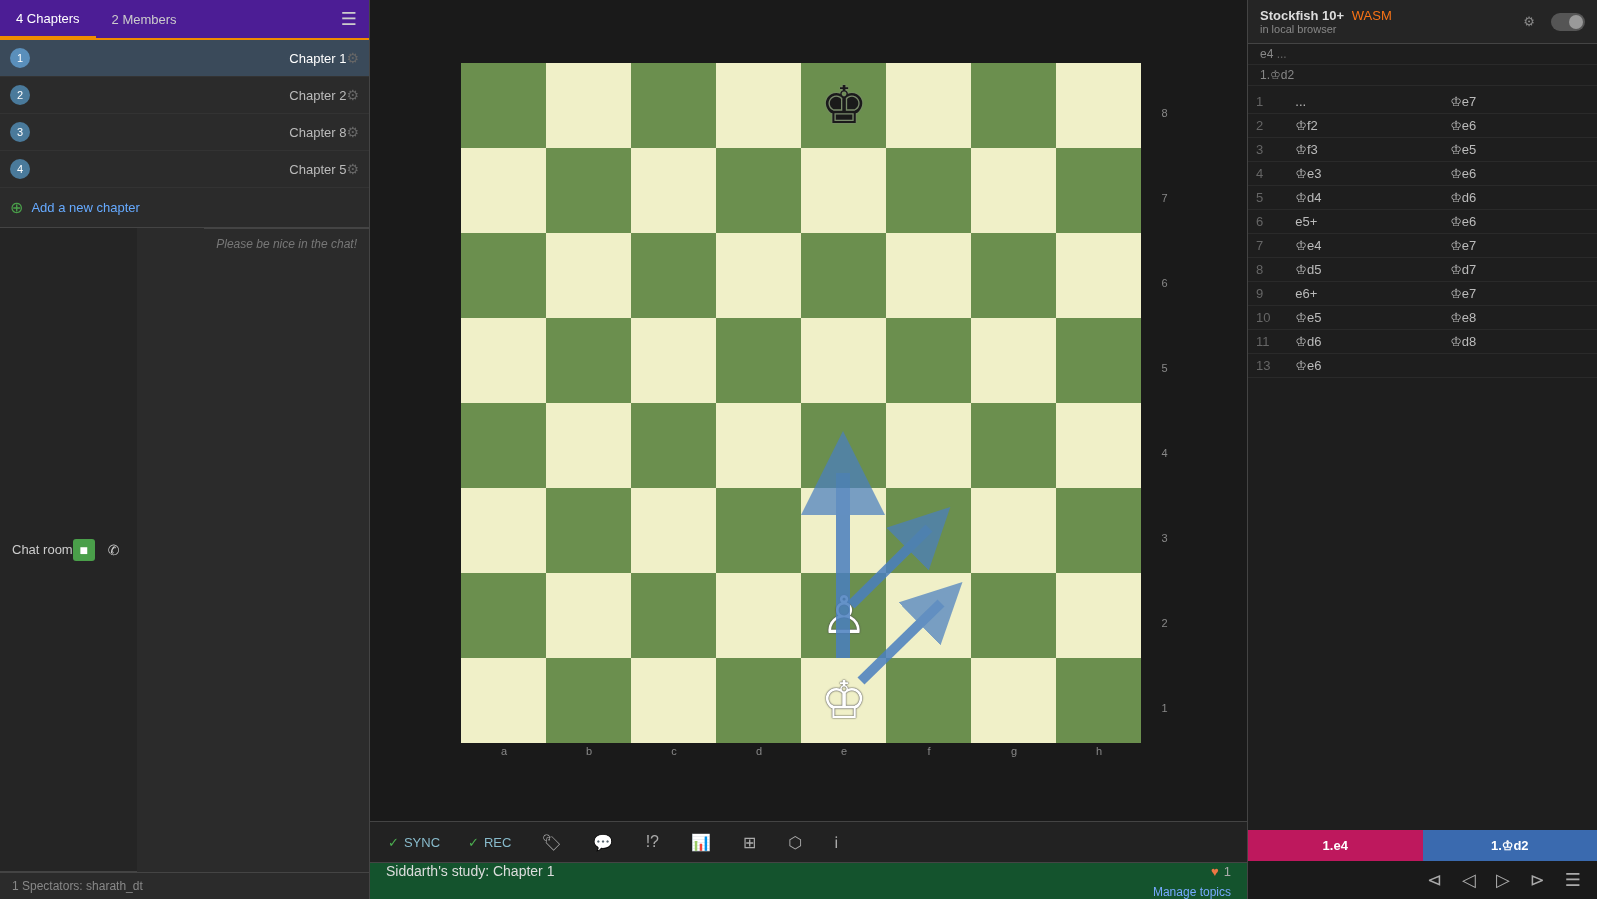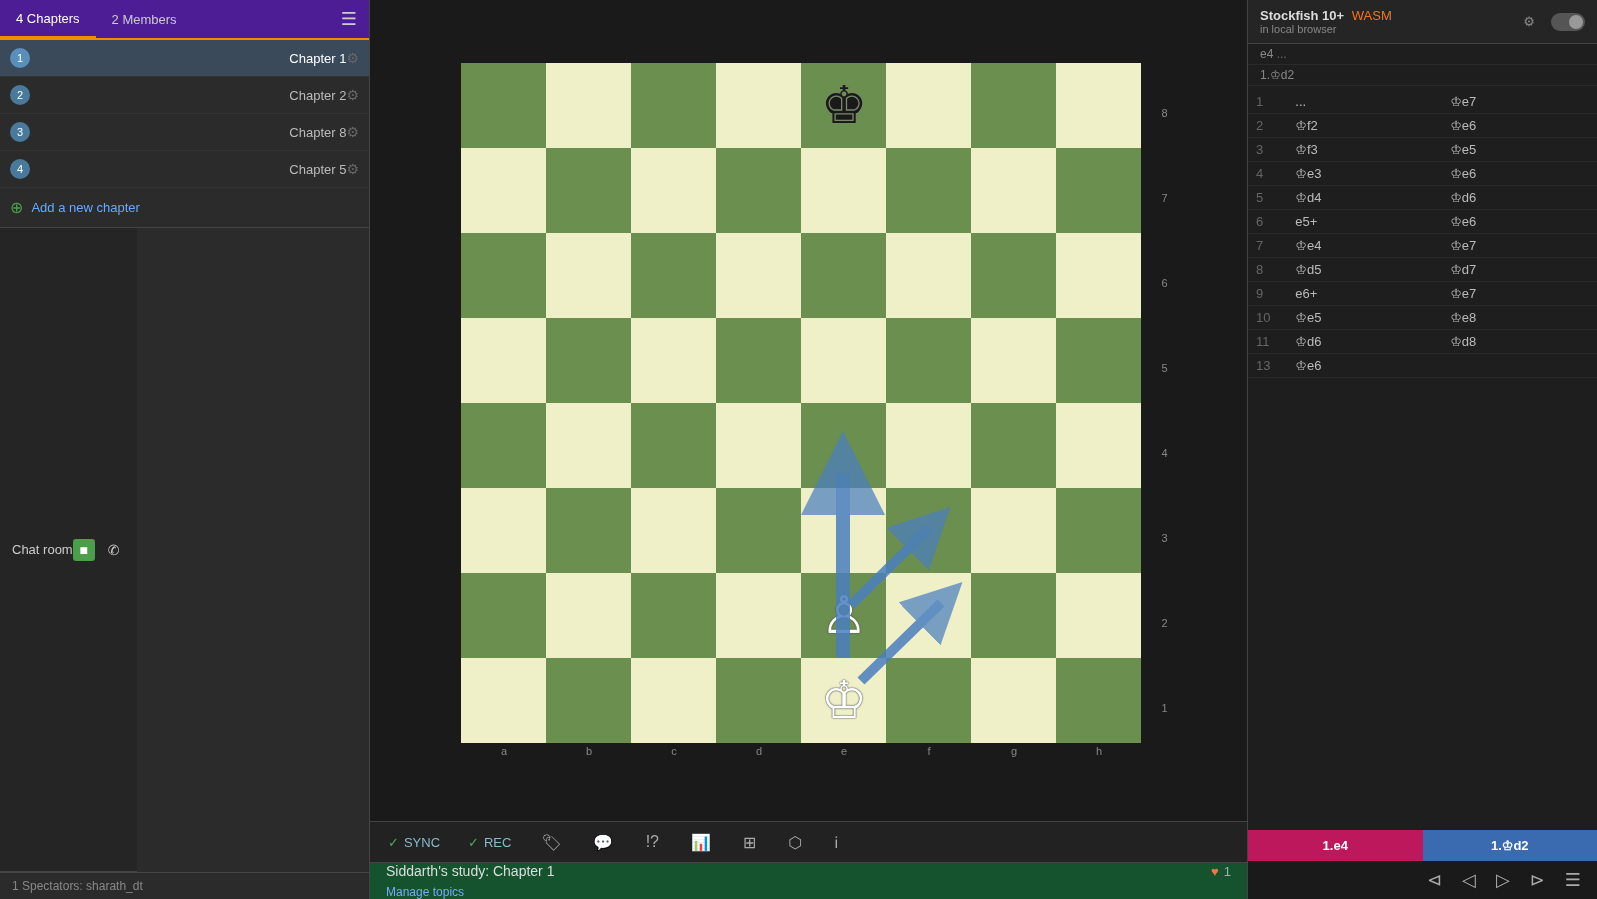--- a/index.html
+++ b/index.html
@@ -291,20 +291,21 @@
     .study-name { color: #ddd; font-size: 14px; }
     .like-area { display: flex; align-items: center; gap: 5px; color: #aaa; }
     .like-icon { color: #e74; }
 
     .manage-link {
       color: #7af;
       font-size: 12px;
       cursor: pointer;
       margin-top: 6px;
       display: block;
+      text-align: right;
     }
 
     
     #right-panel {
       width: 350px;
       min-width: 350px;
       background: #1e1e1e;
       display: flex;
       flex-direction: column;
       border-left: 1px solid #444;
@@ -448,20 +449,21 @@
 
   <div id="chat-area">
     <div id="chat-header">
       <span>Chat room</span>
       <div class="chat-icons">
         <div class="chat-btn green">■</div>
         <div class="chat-btn phone">✆</div>
       </div>
     </div>
     <div id="chat-messages"></div>
+    <div id="chat-footer">Please be nice in the chat!</div>
   </div>
 
   <div id="spectators">1 Spectators: sharath_dt</div>
 </div>
 
 <div id="main-area">
   <div id="board-container">
     <div>
       <div id="board-wrapper">
 

